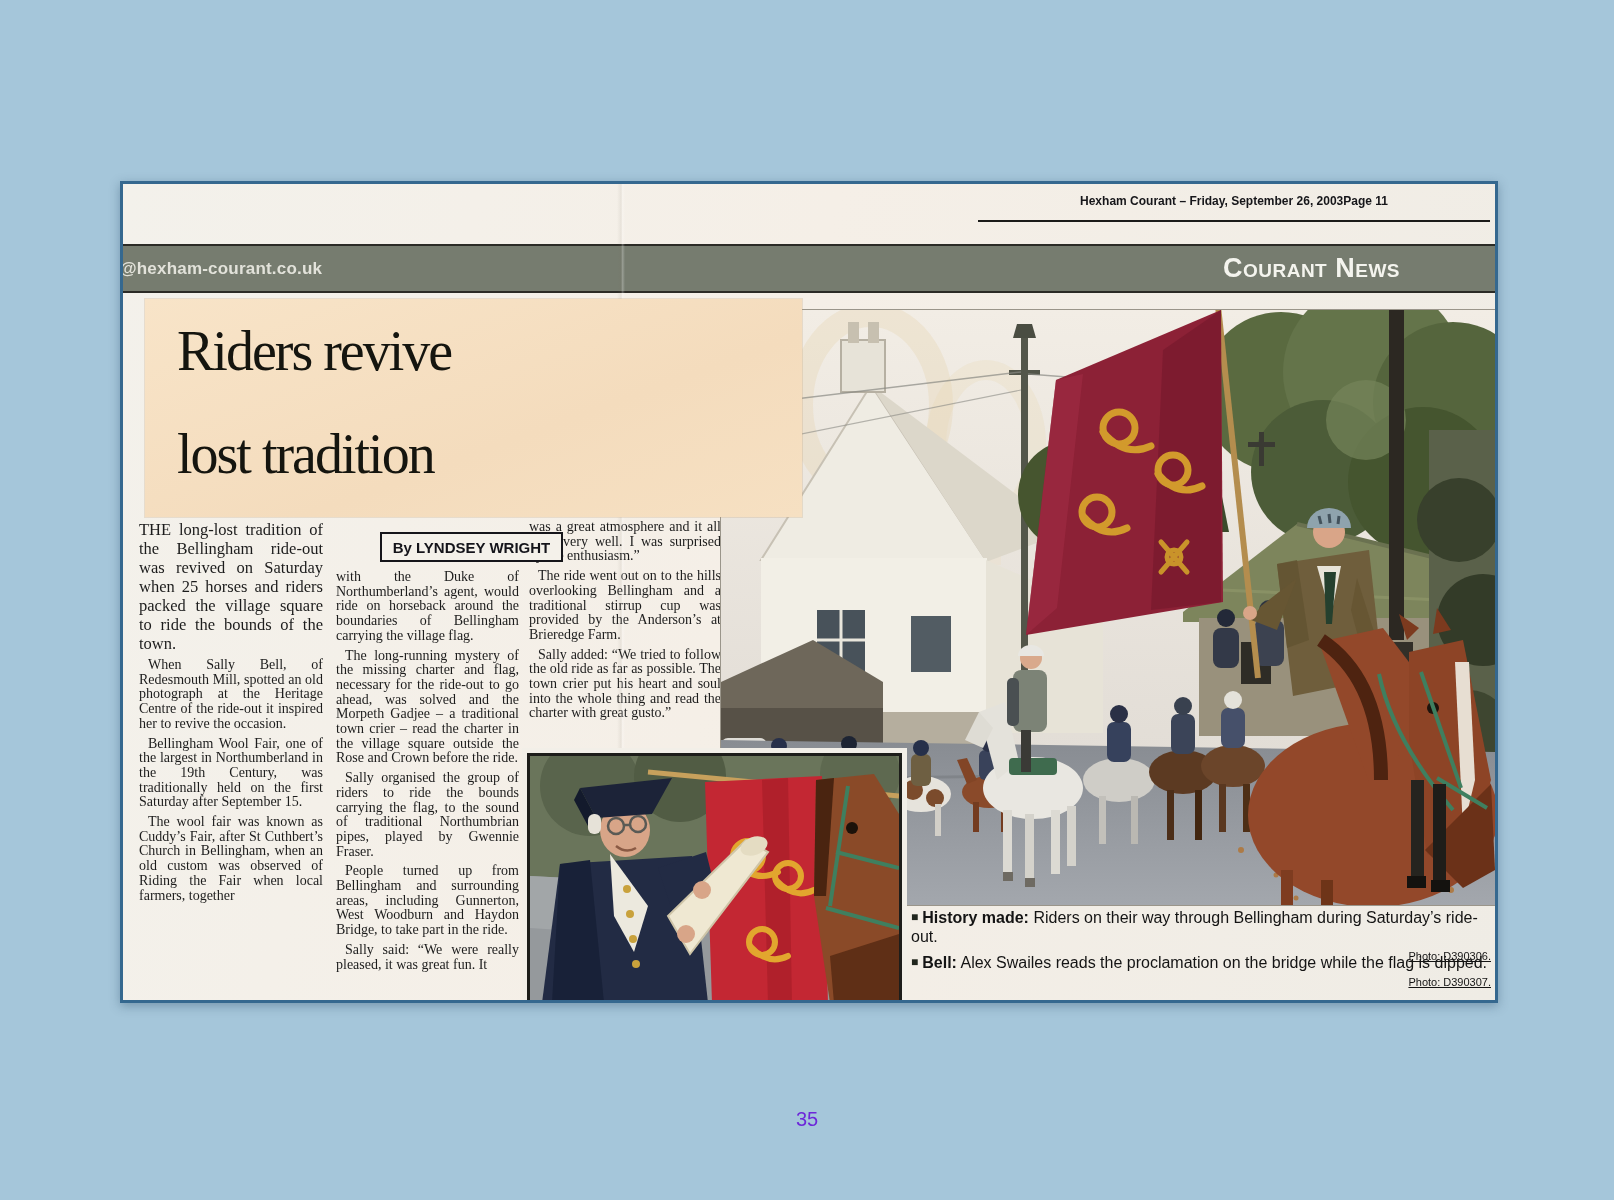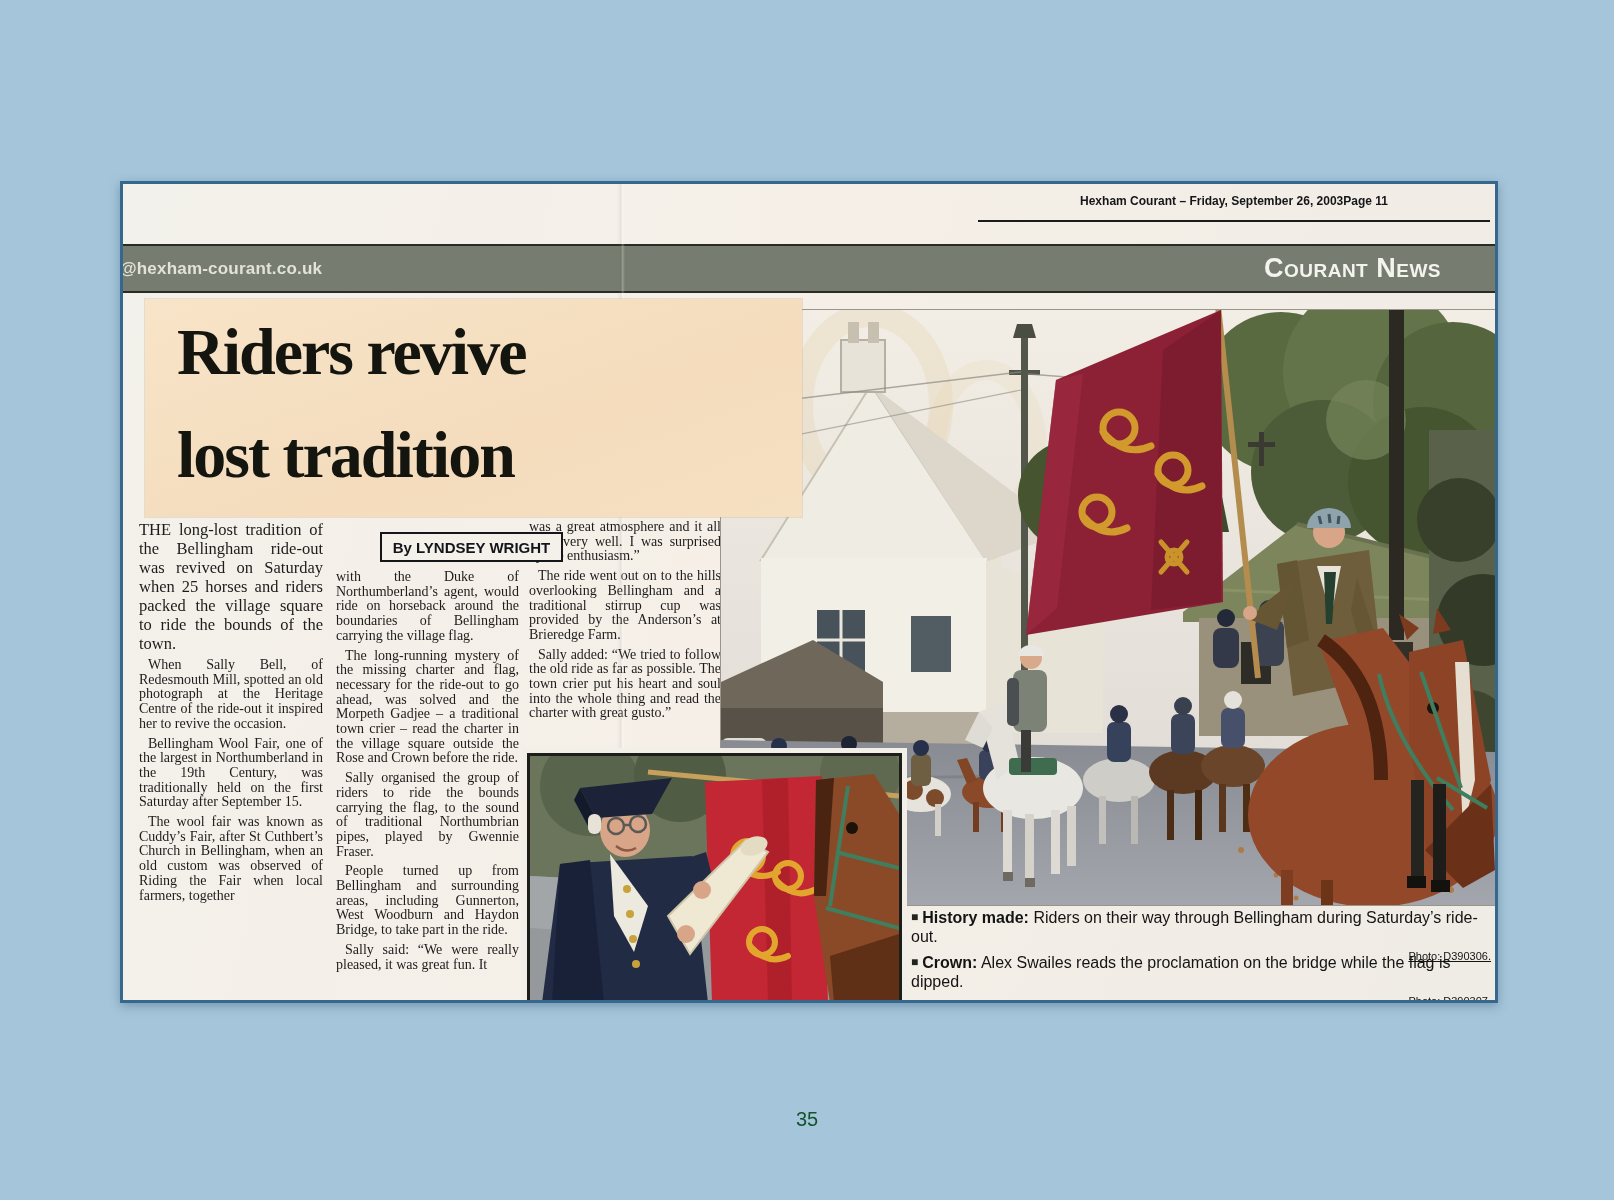--- a/index.html
+++ b/index.html
@@ -28,32 +28,32 @@
   
   .topbar{
     position:absolute;left:0;right:0;top:60px;height:45px;
     background:#767c6f;
     border-top:2px solid #2b2b26;border-bottom:2px solid #2b2b26;
     display:flex;align-items:center;justify-content:space-between;
     font-family:"Liberation Sans",sans-serif;
     gap:24px;
   }
   .topbar .email{margin-left:-3px;font-size:17px;font-weight:bold;color:#e2e2da;letter-spacing:.2px;}
-  .topbar .section{margin-right:54px;font-size:27px;font-weight:bold;color:#f4f4ee;
+  .topbar .section{margin-right:95px;font-size:27px;font-weight:bold;color:#f4f4ee;
     font-variant:small-caps;letter-spacing:.5px;}
   
   .headline-box{
     position:absolute;left:22px;top:115px;width:657px;height:218px;
     background:linear-gradient(160deg,#f8e4c8 0%,#f4dcbd 60%,#f6e0c2 100%);
     box-shadow:0 0 0 1px rgba(190,160,120,.25);
     overflow:hidden;z-index:5;
   }
   .headline-box h1{
-    margin:2px 0 0 32px;font-weight:bold;color:#15150f;
-    font-size:66px;line-height:101px;letter-spacing:-2px;white-space:nowrap;
+    margin:2px 0 0 32px;font-weight:normal;color:#15150f;
+    font-size:56px;line-height:101px;letter-spacing:-2px;white-space:nowrap;
   }
   
   .col{position:absolute;font-size:14px;line-height:14.7px;color:#1c1c1c;text-align:justify;}
   .col p{margin:0 0 5px 0;text-indent:9px;}
   .col p.noindent{text-indent:0;}
   .col p.intro{font-size:16.5px;line-height:19px;text-indent:0;}
   #col1{left:16px;top:336px;width:184px;height:476px;overflow:hidden;}
   #col2{left:213px;top:386px;width:183px;height:428px;overflow:hidden;}
   #col3{left:406px;top:336px;width:192px;height:226px;overflow:hidden;}
   .byline-box{
@@ -77,21 +77,21 @@
     position:absolute;left:788px;width:580px;z-index:7;
     font-family:"Liberation Sans",sans-serif;font-size:16px;line-height:19px;color:#141414;
   }
   .caption .bullet{font-size:12px;vertical-align:2px;margin-right:4px;color:#20261d;}
   .caption .credit{text-align:right;font-size:11px;margin-top:1px;text-decoration:underline;}
   #caption1{top:724px;}
   #caption2{top:769px;}
   
   .folio{
     position:absolute;left:0;right:0;top:1108px;text-align:center;
-    font-family:"Liberation Sans",sans-serif;font-size:20px;color:#14532d;
+    font-family:"Liberation Sans",sans-serif;font-size:20px;color:#6d28d9;
   }
 </style>
 </head>
 <body>
 
 <div class="clipping">
 
   <div class="dateline-row">
     <span>Hexham Courant – Friday, September 26, 2003</span>
     <span>Page 11</span>
@@ -407,21 +407,21 @@
       </g>
     </svg>
   </div>
 
   <div class="caption" id="caption1">
     <span class="bullet">■</span><b>History made:</b>
     <span>Riders on their way through Bellingham during Saturday’s ride-out.</span>
     <div class="credit">Photo: D390306.</div>
   </div>
   <div class="caption" id="caption2">
-    <span class="bullet">■</span><b>Crown:</b>
+    <span class="bullet">■</span><b>Bell:</b>
     <span>Alex Swailes reads the proclamation on the bridge while the flag is dipped.</span>
     <div class="credit">Photo: D390307.</div>
   </div>
 
   <div class="crease" style="left:494px"></div>
 </div>
 
 <div class="folio">35</div>
 
 </body></html>

